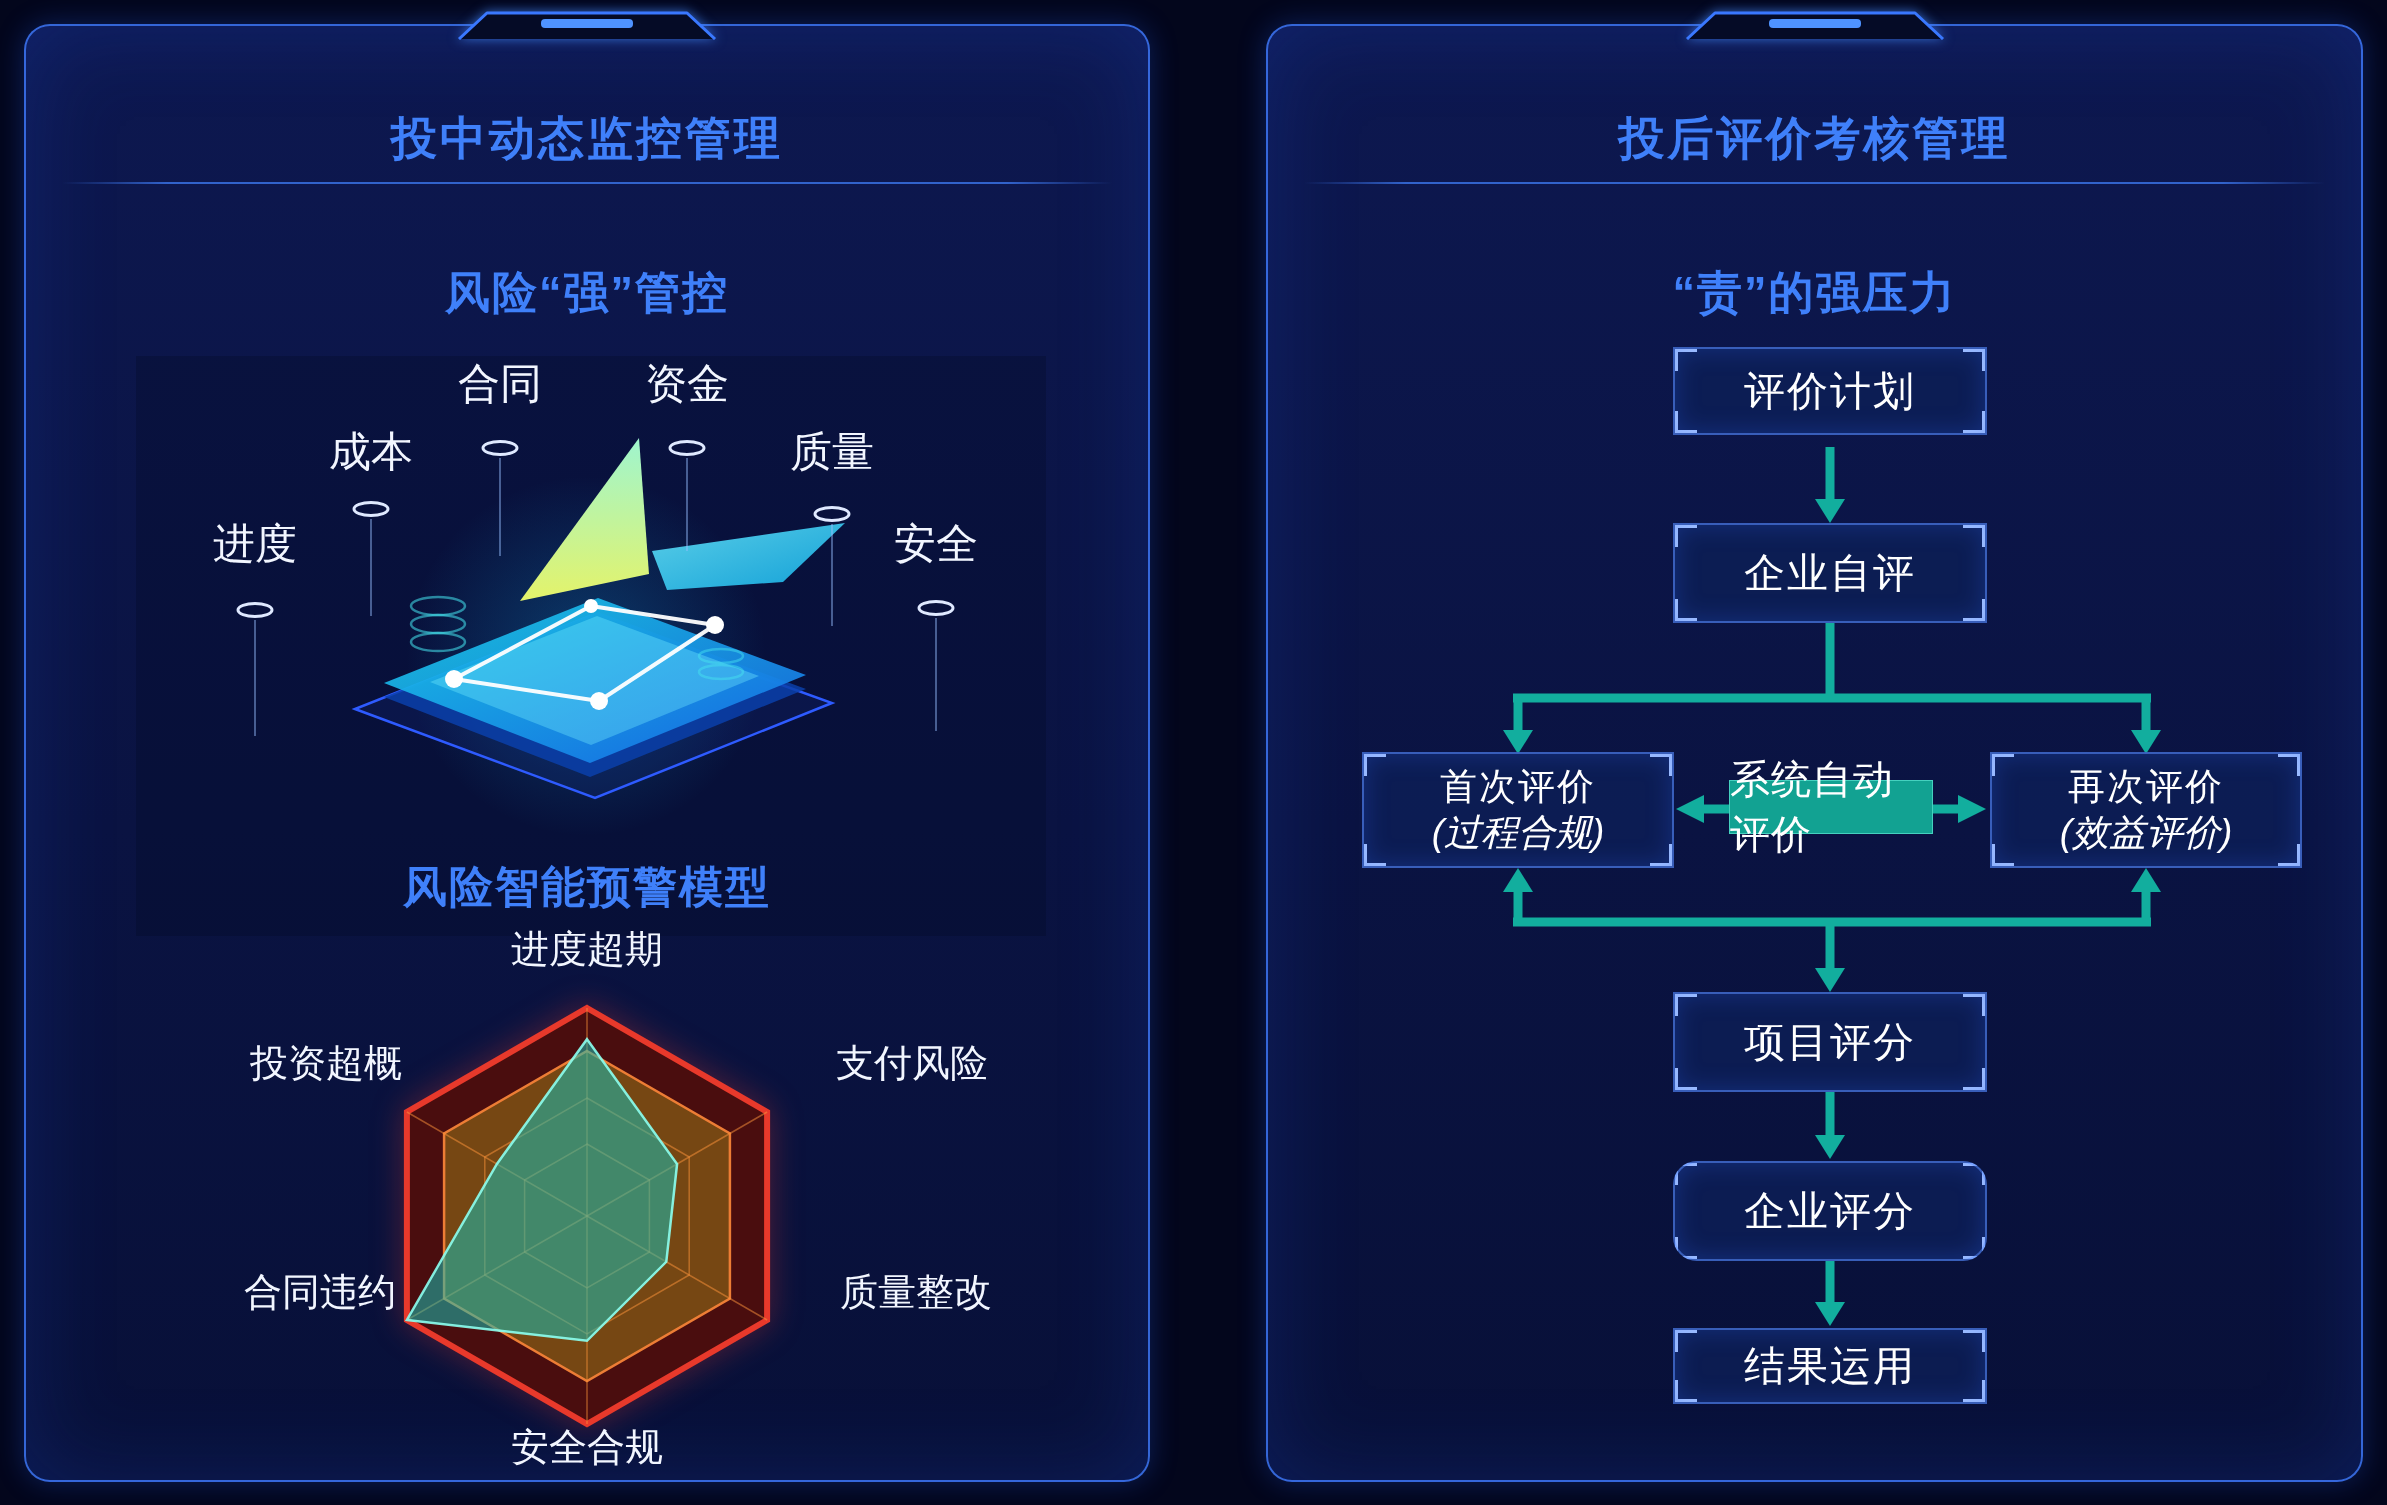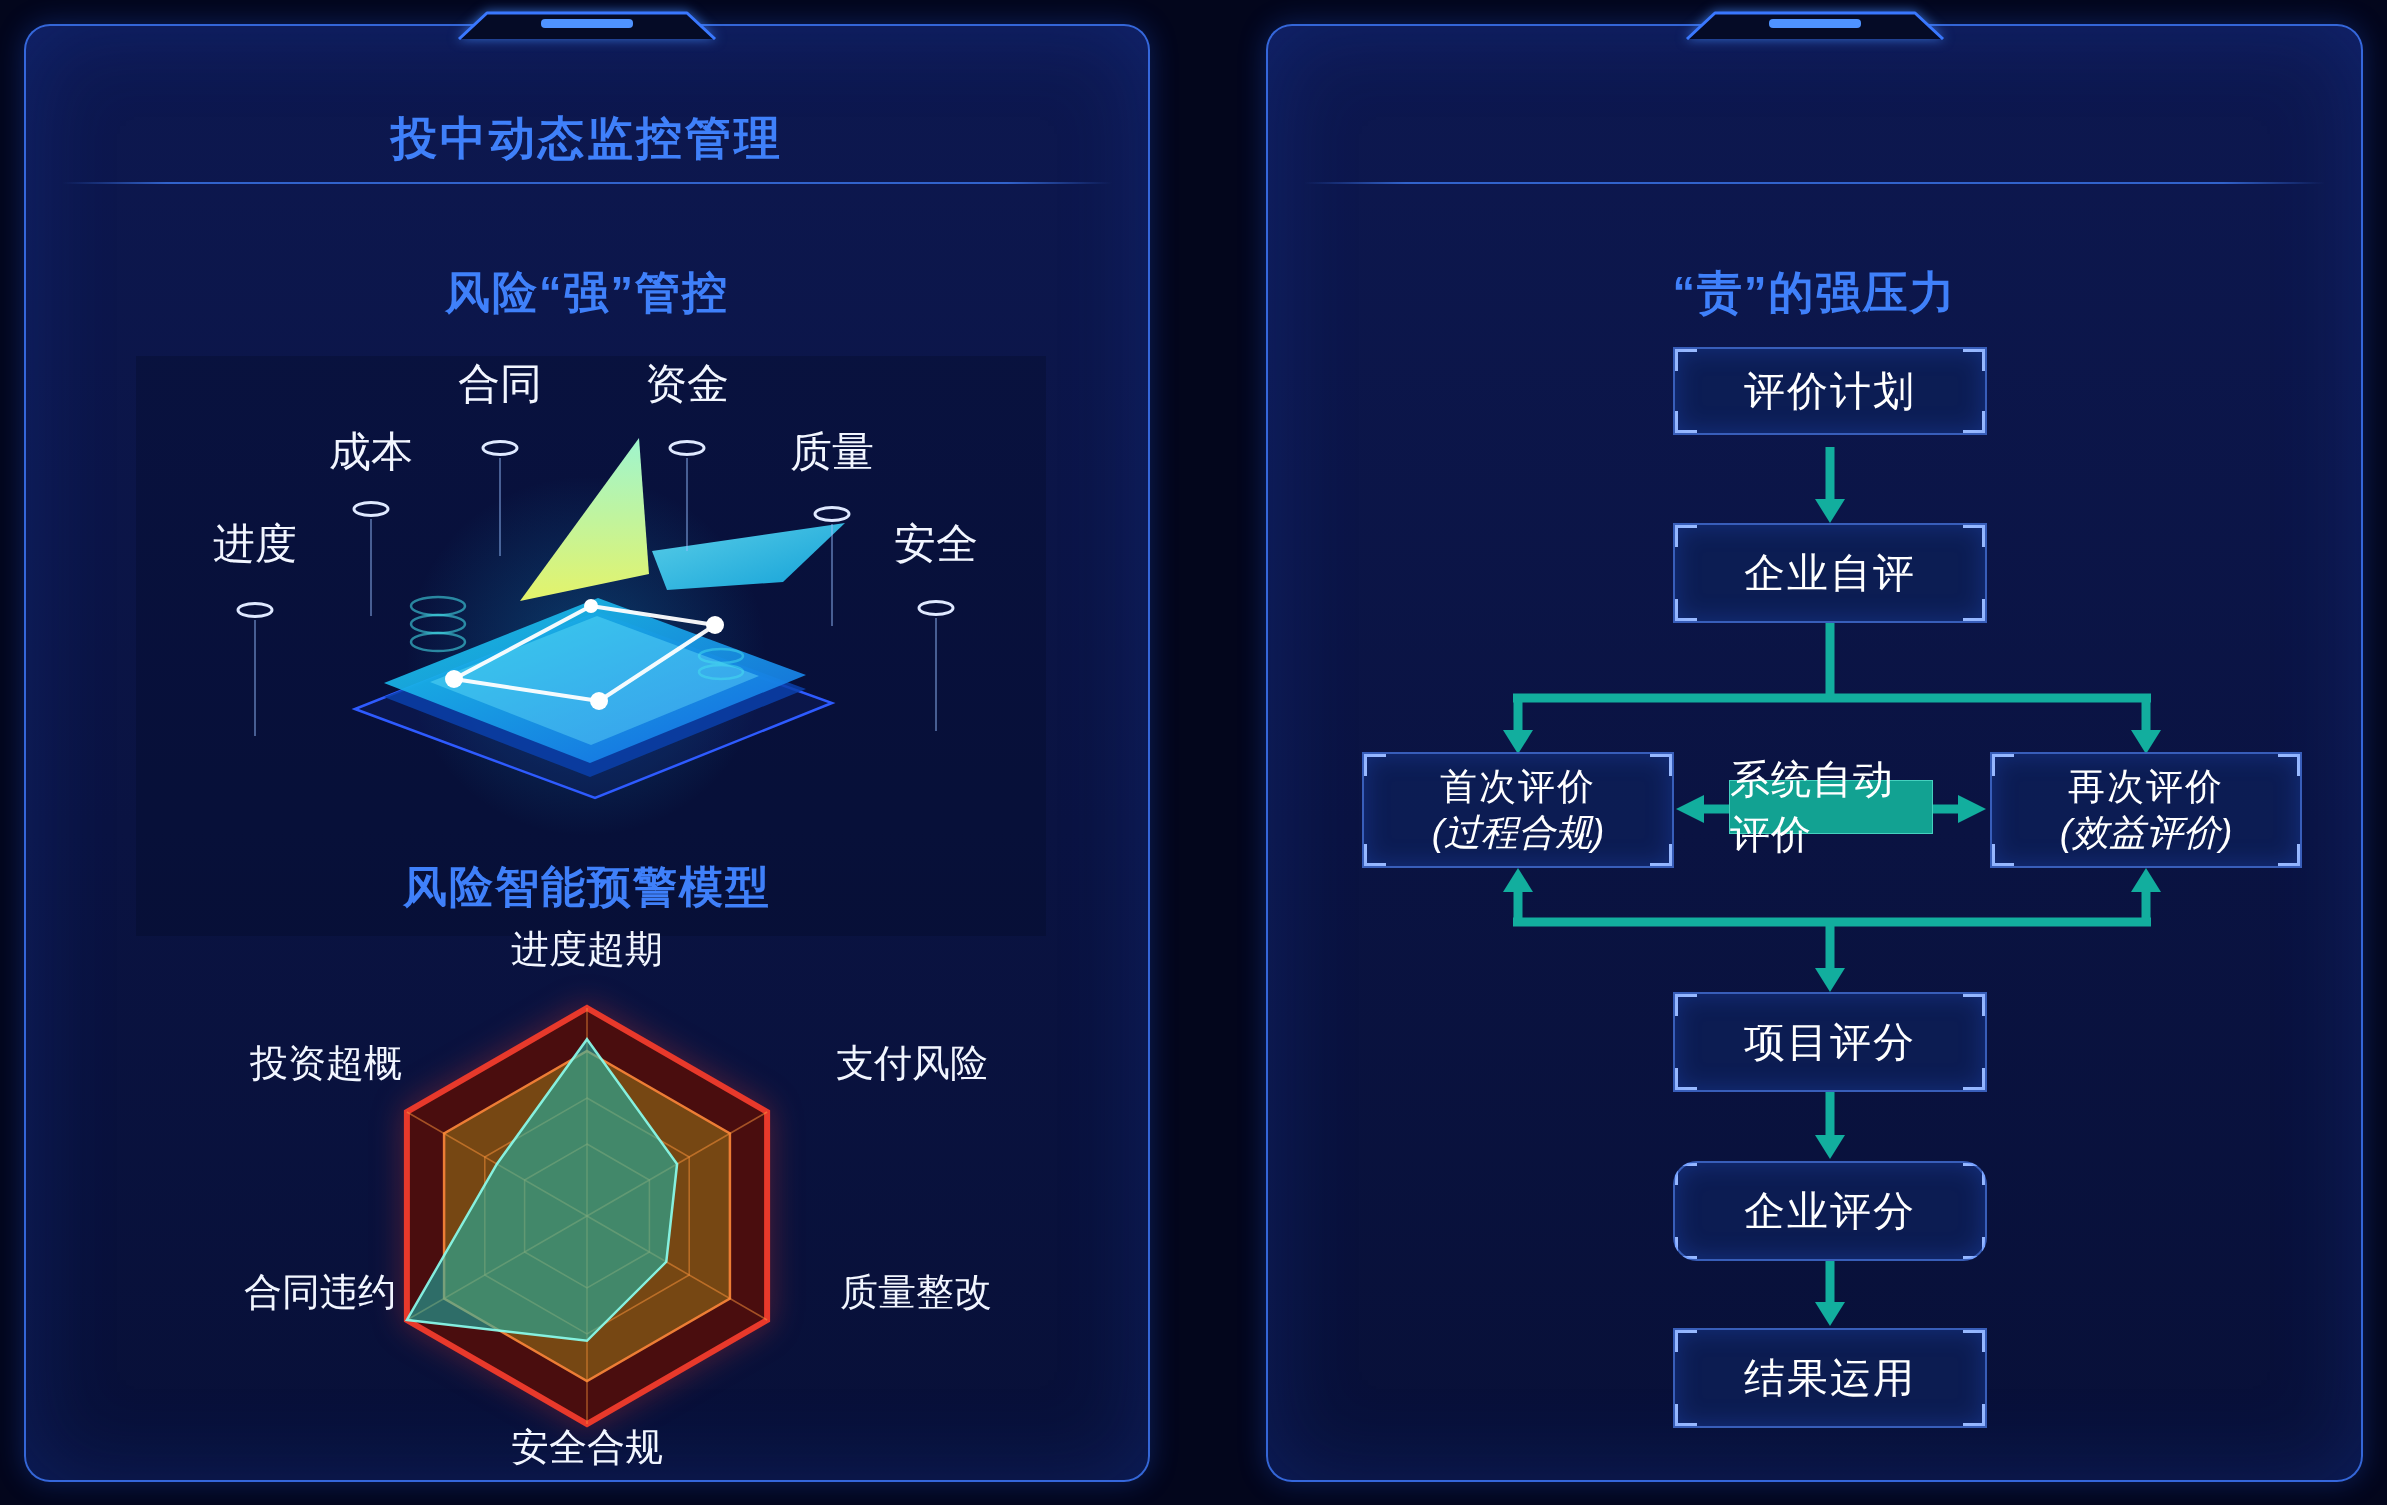--- a/index.html
+++ b/index.html
@@ -211,20 +211,21 @@
   </div>
 </div>
 
 <div class="panel" id="panel-right">
 
   <svg class="notch" width="260" height="30" viewBox="0 0 260 30">
     <path d="M2 29 L30 3 H230 L258 29" fill="#050b26" stroke="#3a78ff" stroke-width="3" stroke-linejoin="round"></path>
     <rect x="84" y="9" width="92" height="9" rx="4" fill="#4f93ff"></rect>
   </svg>
 
+  <div class="panel-title">投后评价考核管理</div>
   <div class="divider"></div>
   <div class="panel-subtitle">“责”的强压力</div>
 
   <svg class="connectors" width="1097" height="1458" viewBox="0 0 1097 1458">
     <g stroke="#12ae9e" stroke-width="9" fill="#12ae9e">
 
       <line x1="562" y1="421" x2="562" y2="475"></line>
       <polygon points="547,473 577,473 562,497" stroke="none"></polygon>
 
       <line x1="562" y1="597" x2="562" y2="676"></line>
@@ -271,16 +272,16 @@
   </div>
   <div class="auto-box">
     <span>系统自动评价</span>
   </div>
   <div class="fb" style="left:405px; top:966px;  width:314px; height:100px;">
     <span>项目评分</span>
   </div>
   <div class="fb" style="left:405px; top:1135px; width:314px; height:100px;border-radius:24px;">
     <span>企业评分</span>
   </div>
-  <div class="fb" style="left:405px; top:1302px; width:314px; height:100px;">
+  <div class="fb" style="left:405px; top:1302px; width:314px; height:76px;">
     <span>结果运用</span>
   </div>
 </div>
 
 </body></html>

